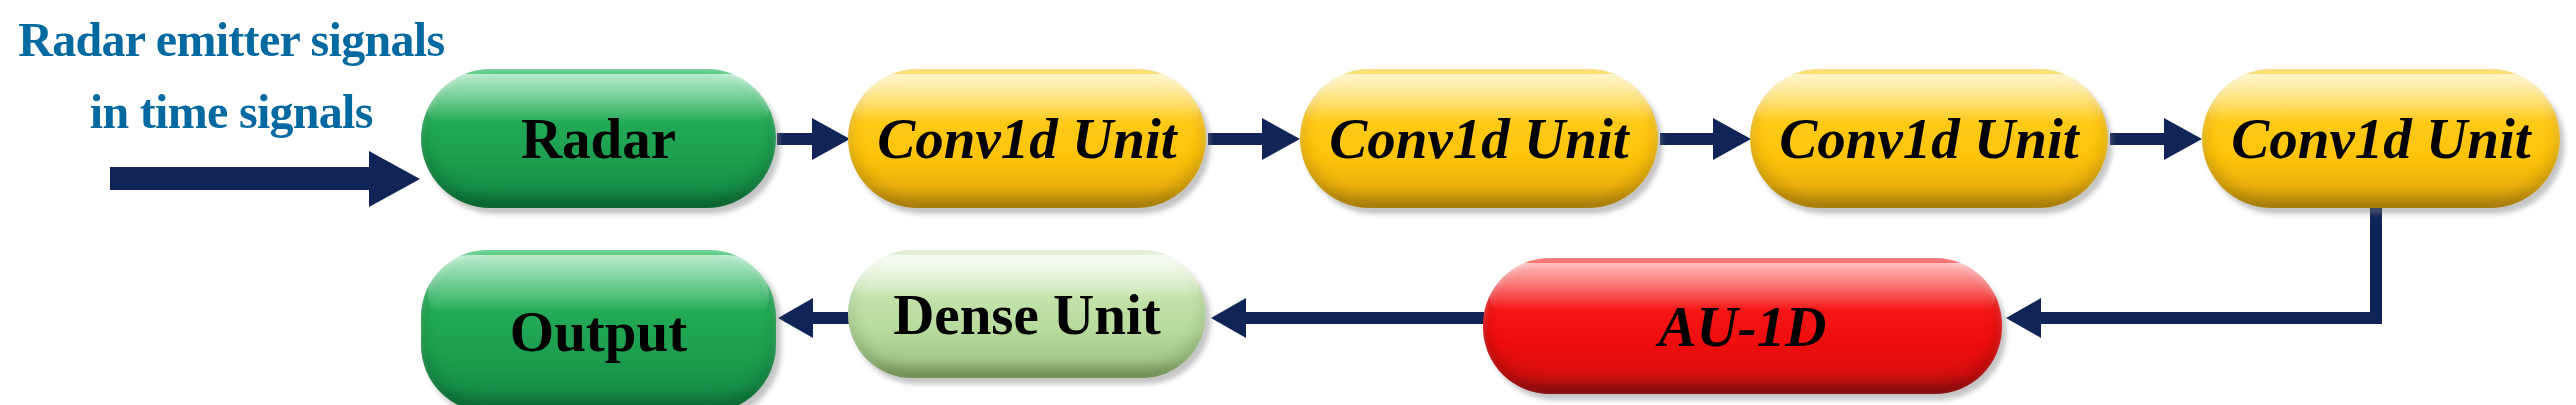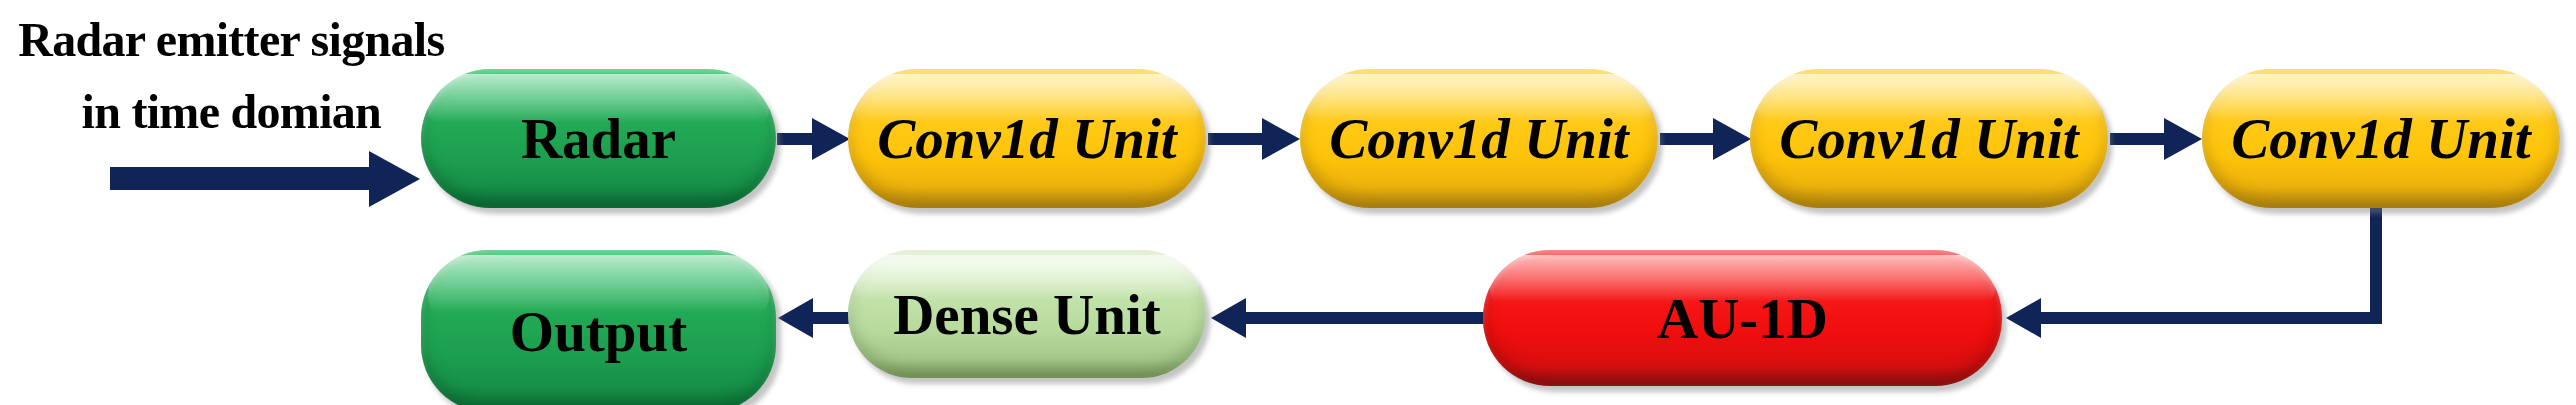--- a/index.html
+++ b/index.html
@@ -14,21 +14,21 @@
 
   
   .caption {
     position: absolute;
     left: 7.3px; top: 4.4px;
     width: 448px;
     text-align: center;
     font-weight: bold;
     font-size: 48px;
     line-height: 72px;
-    color: #000000;
+    color: #0369a1;
     letter-spacing: -0.7px;
   }
   .caption div { white-space: nowrap; }
 
   
   .node {
     position: absolute;
     display: flex;
     align-items: center;
     justify-content: center;
@@ -91,21 +91,21 @@
     border-left: 51px solid #102457;
   }
 </style>
 </head>
 <body>
 
 <div id="canvas">
 
   <div class="caption">
     <div>Radar emitter signals</div>
-    <div>in time domian</div>
+    <div>in time signals</div>
   </div>
 
   <div>
     <div class="shaft" style="left:110px; top:167px; width:263px; height:23px;"></div>
     <div class="head big-right" style="left:369px; top:151px;"></div>
   </div>
 
   <div>
     <div class="shaft" style="left:777px; top:133px; width:38px; height:11.7px;"></div>
     <div class="head right" style="left:812px; top:118px;"></div>
@@ -148,21 +148,21 @@
   <div class="node yellow" style="left:1300px; top:69px; width:358px; height:139px;">
     <span>Conv1d Unit</span>
   </div>
   <div class="node yellow" style="left:1750px; top:69px; width:358px; height:139px;">
     <span>Conv1d Unit</span>
   </div>
   <div class="node yellow" style="left:2202px; top:69px; width:358px; height:139px;">
     <span>Conv1d Unit</span>
   </div>
 
-  <div class="node red" style="left:1483px; top:250px; width:519px; height:136px; border-radius:67px;">
+  <div class="node red" style="left:1483px; top:258px; width:519px; height:136px; border-radius:67px;font-style:italic;">
     <span>AU-1D</span>
   </div>
   <div class="node pale" style="left:848px; top:250px; width:358px; height:128px; border-radius:67px;">
     <span>Dense Unit</span>
   </div>
   <div class="node green" style="left:421px; top:250px; width:355px; height:162px; border-radius:67px;">
     <span>Output</span>
   </div>
 
 </div>

